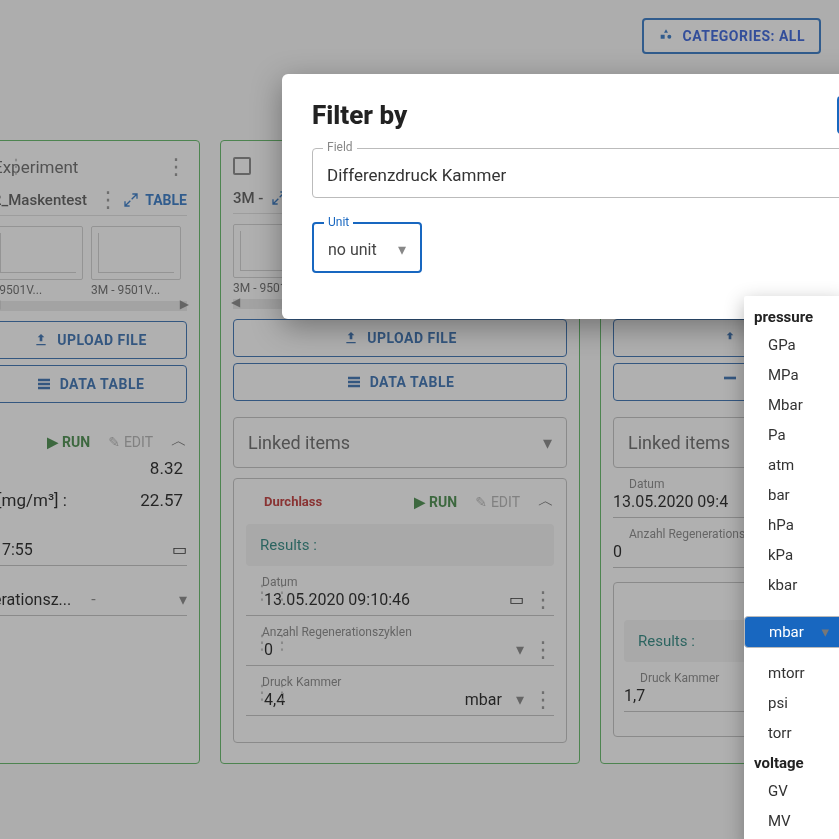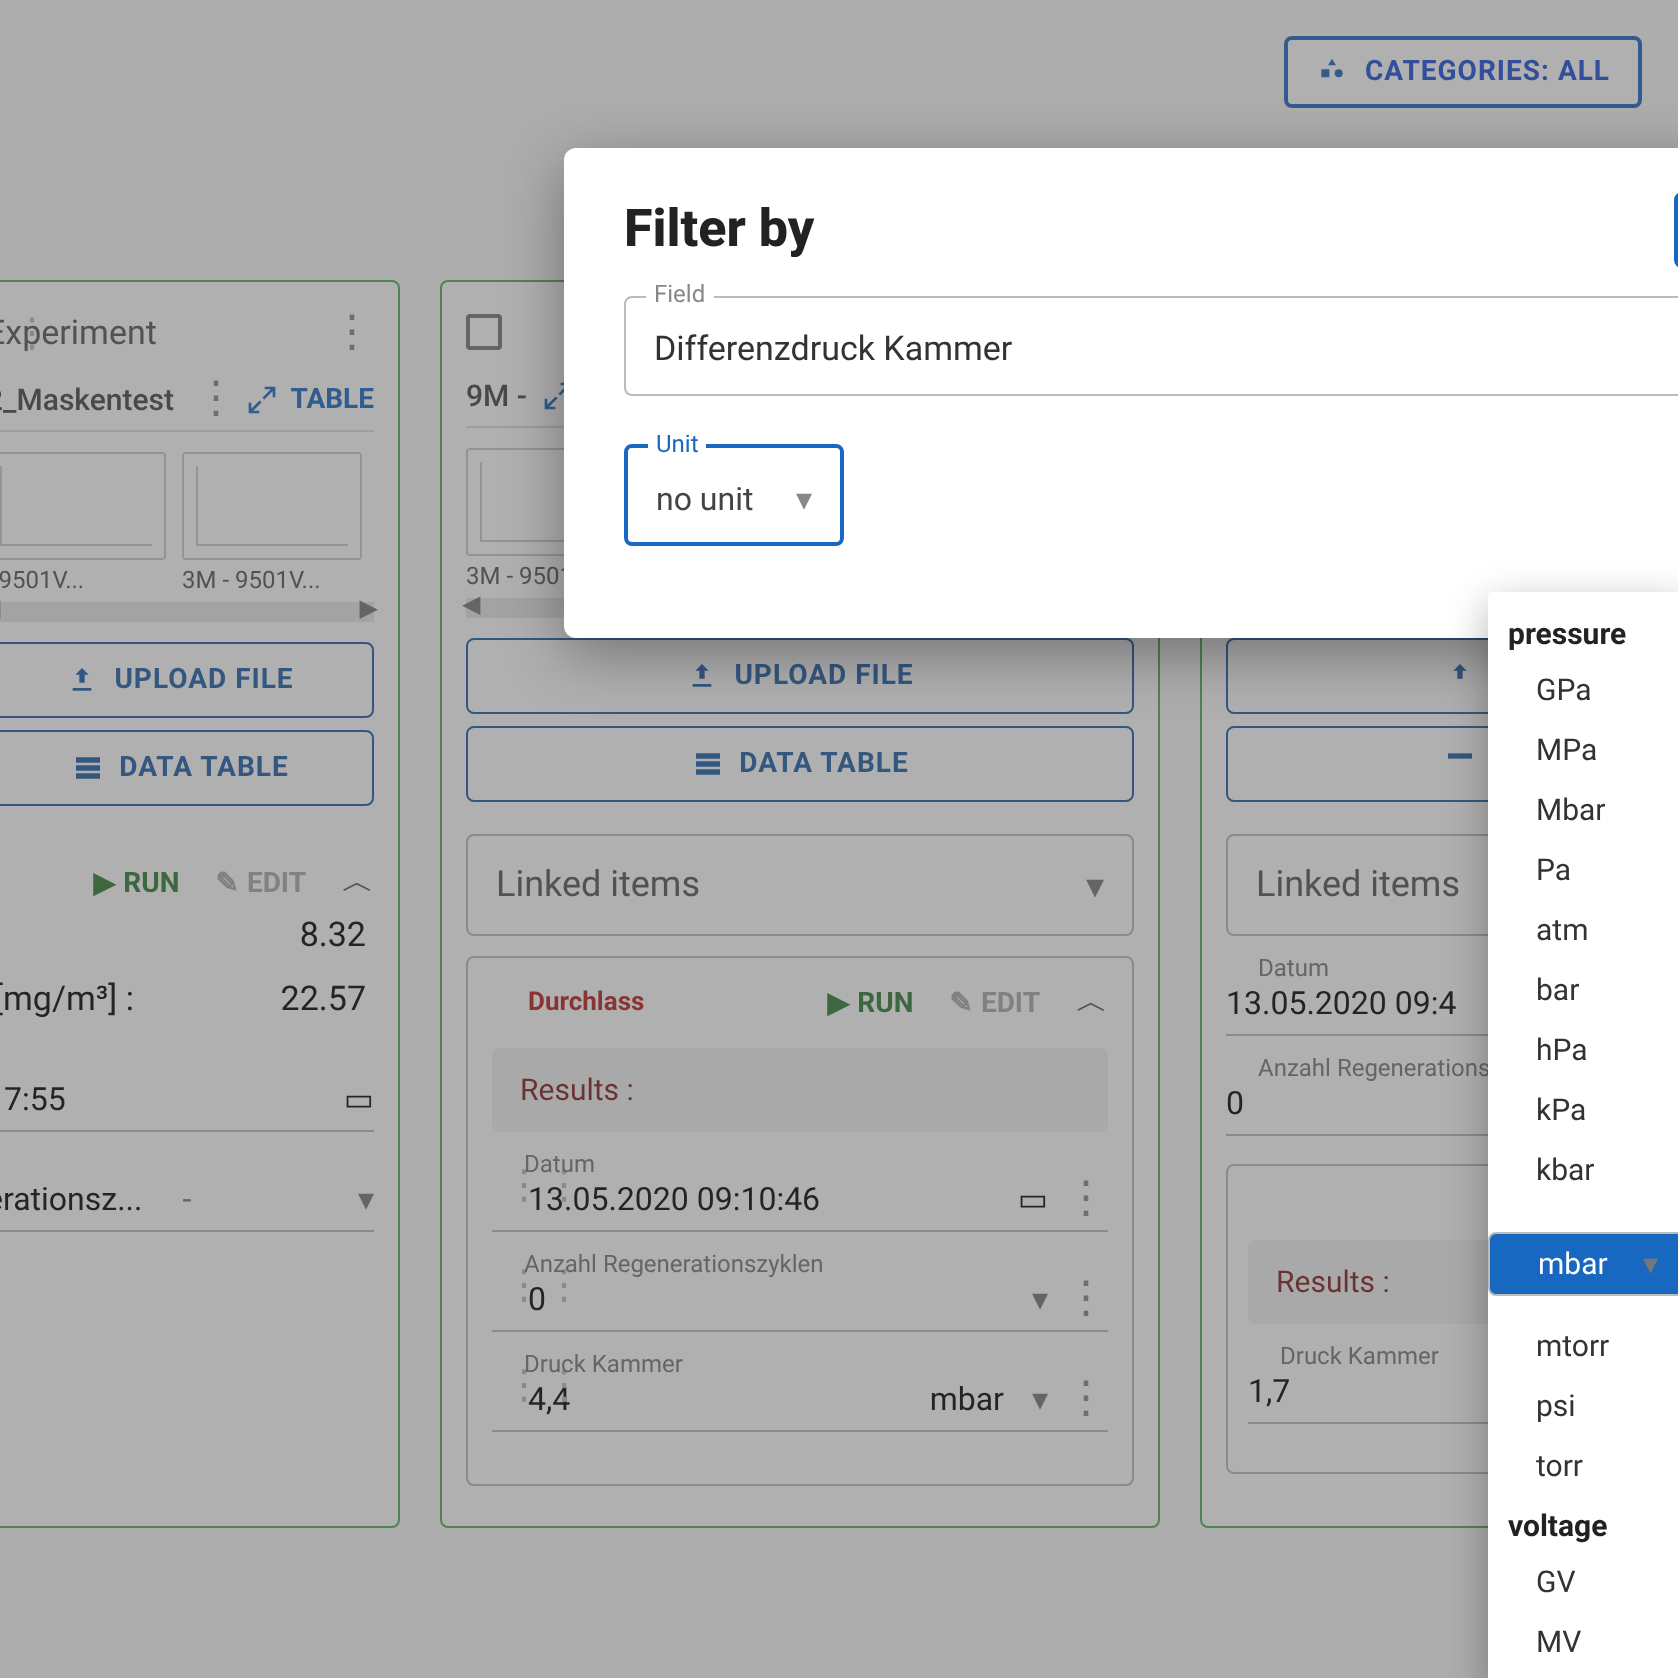--- a/index.html
+++ b/index.html
@@ -36,24 +36,24 @@
            display:flex; gap:8px; justify-content:center; align-items:center; }
   .btn svg{width:16px;height:16px;fill:#1e5da8;}
   .sel   { border:1px solid #bbb; border-radius:4px; padding:14px 14px; color:#555; font-size:18px;
            margin:16px 0 10px; position:relative; }
   .sel::after{content:"▾"; position:absolute; right:14px; color:#777;}
   .panel { border:1px solid #bbb; border-radius:4px; padding:12px; margin-top:6px;}
   .panel-h{ display:flex; align-items:center; gap:8px; }
   .ptitle{ font-weight:700; color:#b91c1c; font-size:13px;text-align:right; }
   .run   { color:#2e7d32; font-weight:700; font-size:14px; display:flex; gap:4px; align-items:center; margin-left:auto;}
   .run::before{content:"▶"; color:#2e7d32;}
-  .edit  { color:#aaa; font-size:14px; margin-left:10px; display:flex; gap:4px; align-items:center;font-weight:bold;}
+  .edit  { color:#aaa; font-size:14px; margin-left:10px; display:flex; gap:4px; align-items:center;}
   .edit::before{content:"✎";}
   .chev  { color:#555; margin-left:10px;}
-  .res   { background:#f3f3f3; border-radius:4px; padding:12px 14px; margin:12px 0; color:#7f1d1d; font-size:15px;}
+  .res   { background:#f3f3f3; border-radius:4px; padding:12px 14px; margin:12px 0; color:#0f766e; font-size:15px;}
   .mini  { position:relative; margin:14px 0; }
   .mini label{ position:absolute; top:-5px; left:16px; font-size:12px; color:#777; background:transparent;}
   .mini .row{ display:flex; align-items:center; border-bottom:1px solid #bbb; padding:10px 0 6px; font-size:16px;}
   .cal   { margin-left:auto; }
   .drop  { margin-left:auto; color:#777; }
   .twoval{ display:flex; justify-content:space-between; font-size:17px; padding:6px 4px;}
   .sideh { position:absolute; left:6px; color:#bbb; font-size:20px;}
 
   
   .modal { position:absolute; top:74px; left:282px; right:-60px; background:#fff; border-radius:6px;
@@ -165,21 +165,21 @@
           </div>
       </div>
     </div>
 
     <div class="card">
       <div class="card-h">
         <span class="sq"></span>
 
       </div>
       <div class="subrow">
-        <span class="sub">9M -</span>
+        <span class="sub">3M -</span>
         <span class="exp" style="margin-left:8px">
           <svg viewBox="0 0 24 24">
               <path d="M14 3h7v7M10 21H3v-7M21 3l-8 8M3 21l8-8"></path>
             </svg>
           </span>
       </div>
       <div class="thumbs">
         <div class="th">
             <div class="th-g"></div>
             <div class="th-cap">3M - 9501V...</div>

